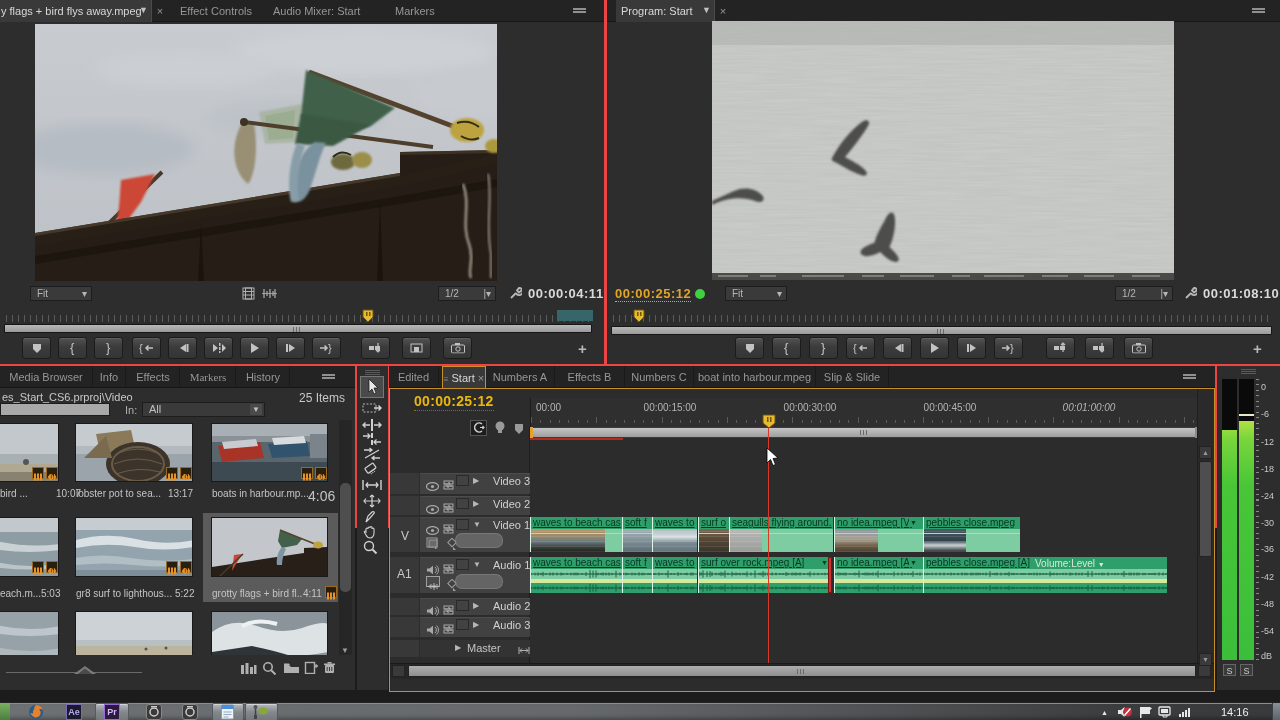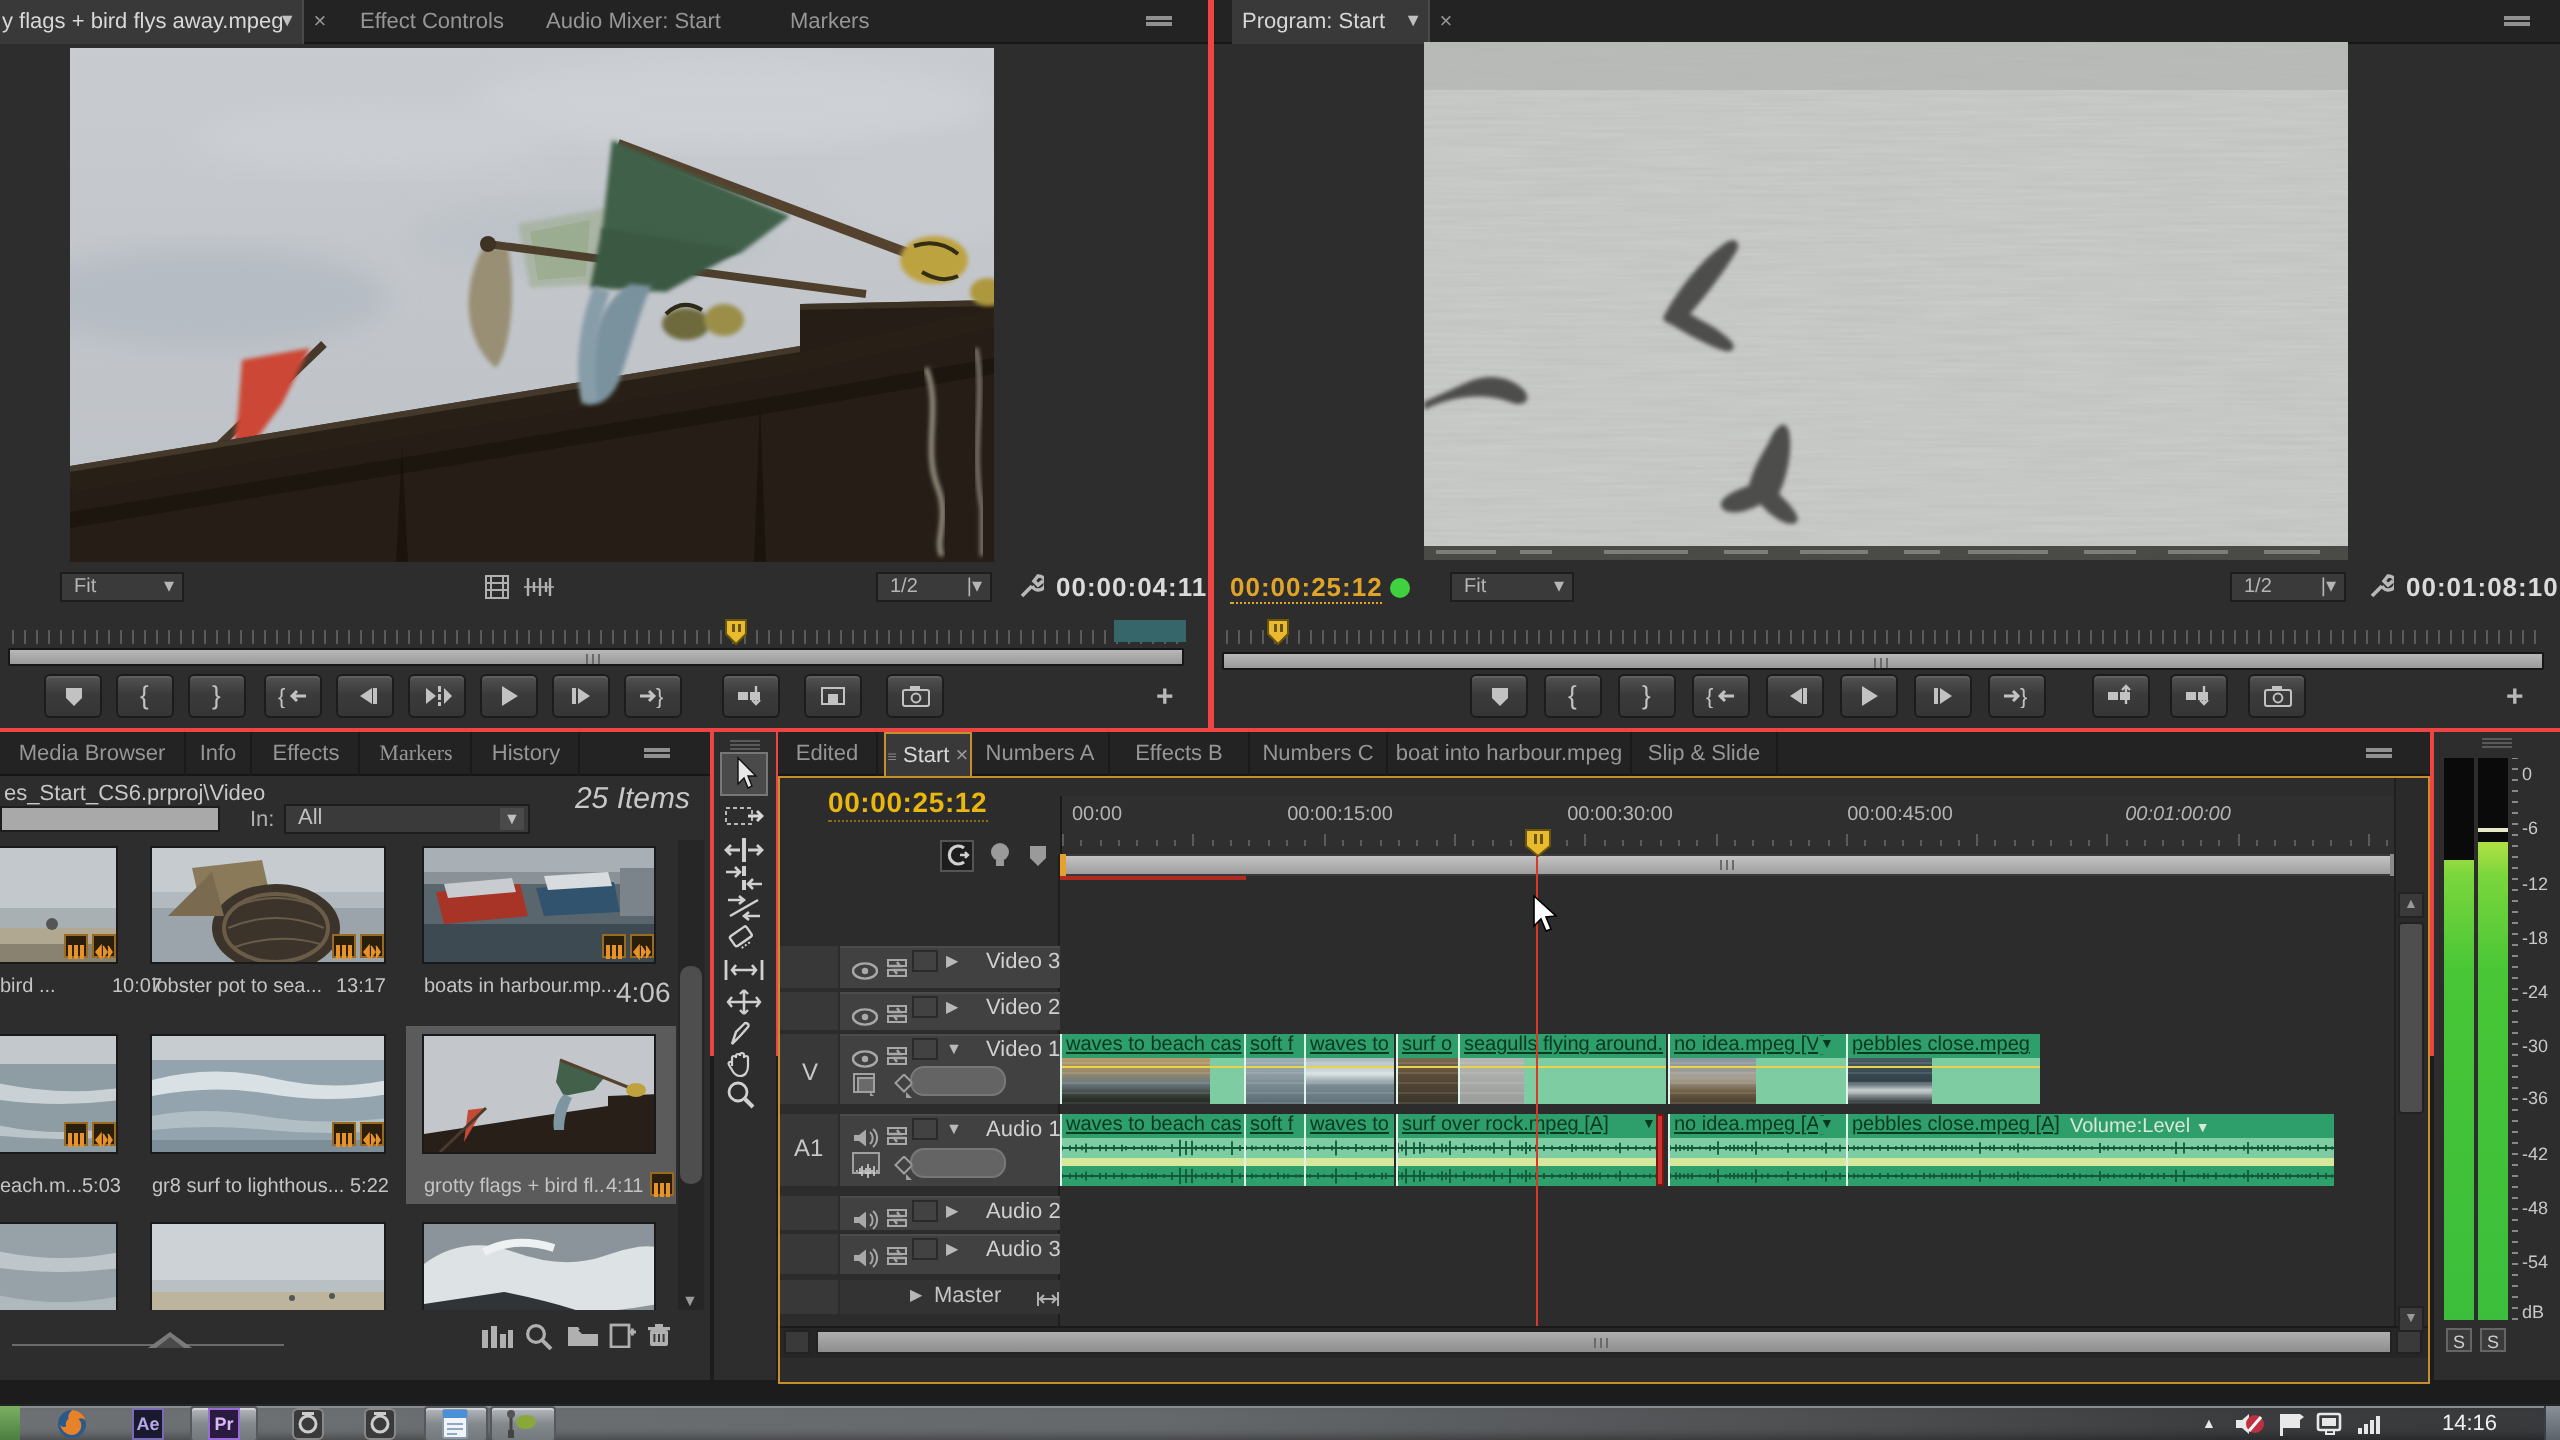--- a/index.html
+++ b/index.html
@@ -352,21 +352,21 @@
   <div class="panel" id="projPanel" style="left:0;top:366px;width:355px;height:324px;">
     <div class="tabbar">
       <div class="tab" style="left:0;width:93px;padding:0;text-align:center;white-space:nowrap;">Media Browser</div>
       <div class="tab" style="left:93px;width:33px;padding:0;text-align:center;">Info</div>
       <div class="tab" style="left:127px;width:53px;padding:0;text-align:center;">Effects</div>
       <div class="tab" style="left:181px;width:55px;padding:0;text-align:center;font-family:Liberation Serif, serif;">Markers</div>
       <div class="tab" style="left:237px;width:53px;padding:0;text-align:center;">History</div>
       <div class="abs" style="left:322px;top:8px;width:13px;height:2px;border-top:5px double #909090;"></div>
     </div>
     <div class="abs" style="left:2px;top:25px;color:#c8c8c8;font-size:11px;">es_Start_CS6.prproj\Video</div>
-    <div class="abs" style="right:10px;top:25px;color:#c8c8c8;font-size:15px;font-style:italic;">25 Items</div>
+    <div class="abs" style="right:10px;top:25px;color:#c8c8c8;font-size:12px;">25 Items</div>
     <div class="abs" style="left:0;top:37px;width:110px;height:13px;background:#a9a9a9;border:1px solid #1d1d1d;"></div>
     <div class="abs" style="left:125px;top:38px;color:#b0b0b0;font-size:11px;">In:</div>
     <div class="abs" style="left:142px;top:36px;width:123px;height:15px;background:#3a3a3a;border:1px solid #1d1d1d;color:#c0c0c0;font-size:11px;line-height:13px;padding-left:6px;">All<span style="position:absolute;right:2px;top:1px;width:12px;height:11px;background:#4a4a4a;text-align:center;line-height:11px;font-size:8px;">▼</span></div>
     <div class="abs" id="projGrid" style="left:0;top:54px;width:338px;height:235px;overflow:hidden;">
       <div class="abs" style="left:203px;top:93px;width:135px;height:89px;background:#5b5b5b;"></div>
       <div class="abs" style="left:-60px;top:3px;width:119px;height:59px;overflow:hidden;border:1px solid #1a1a1a;"><svg width="119" height="59">
             <rect width="119" height="30" fill="#c2c8cc"></rect>
             <rect y="30" width="119" height="12" fill="#a8b0b4"></rect>
             <rect y="40" width="119" height="19" fill="#b0a890"></rect>
             <rect y="48" width="119" height="11" fill="#8a8270"></rect>

